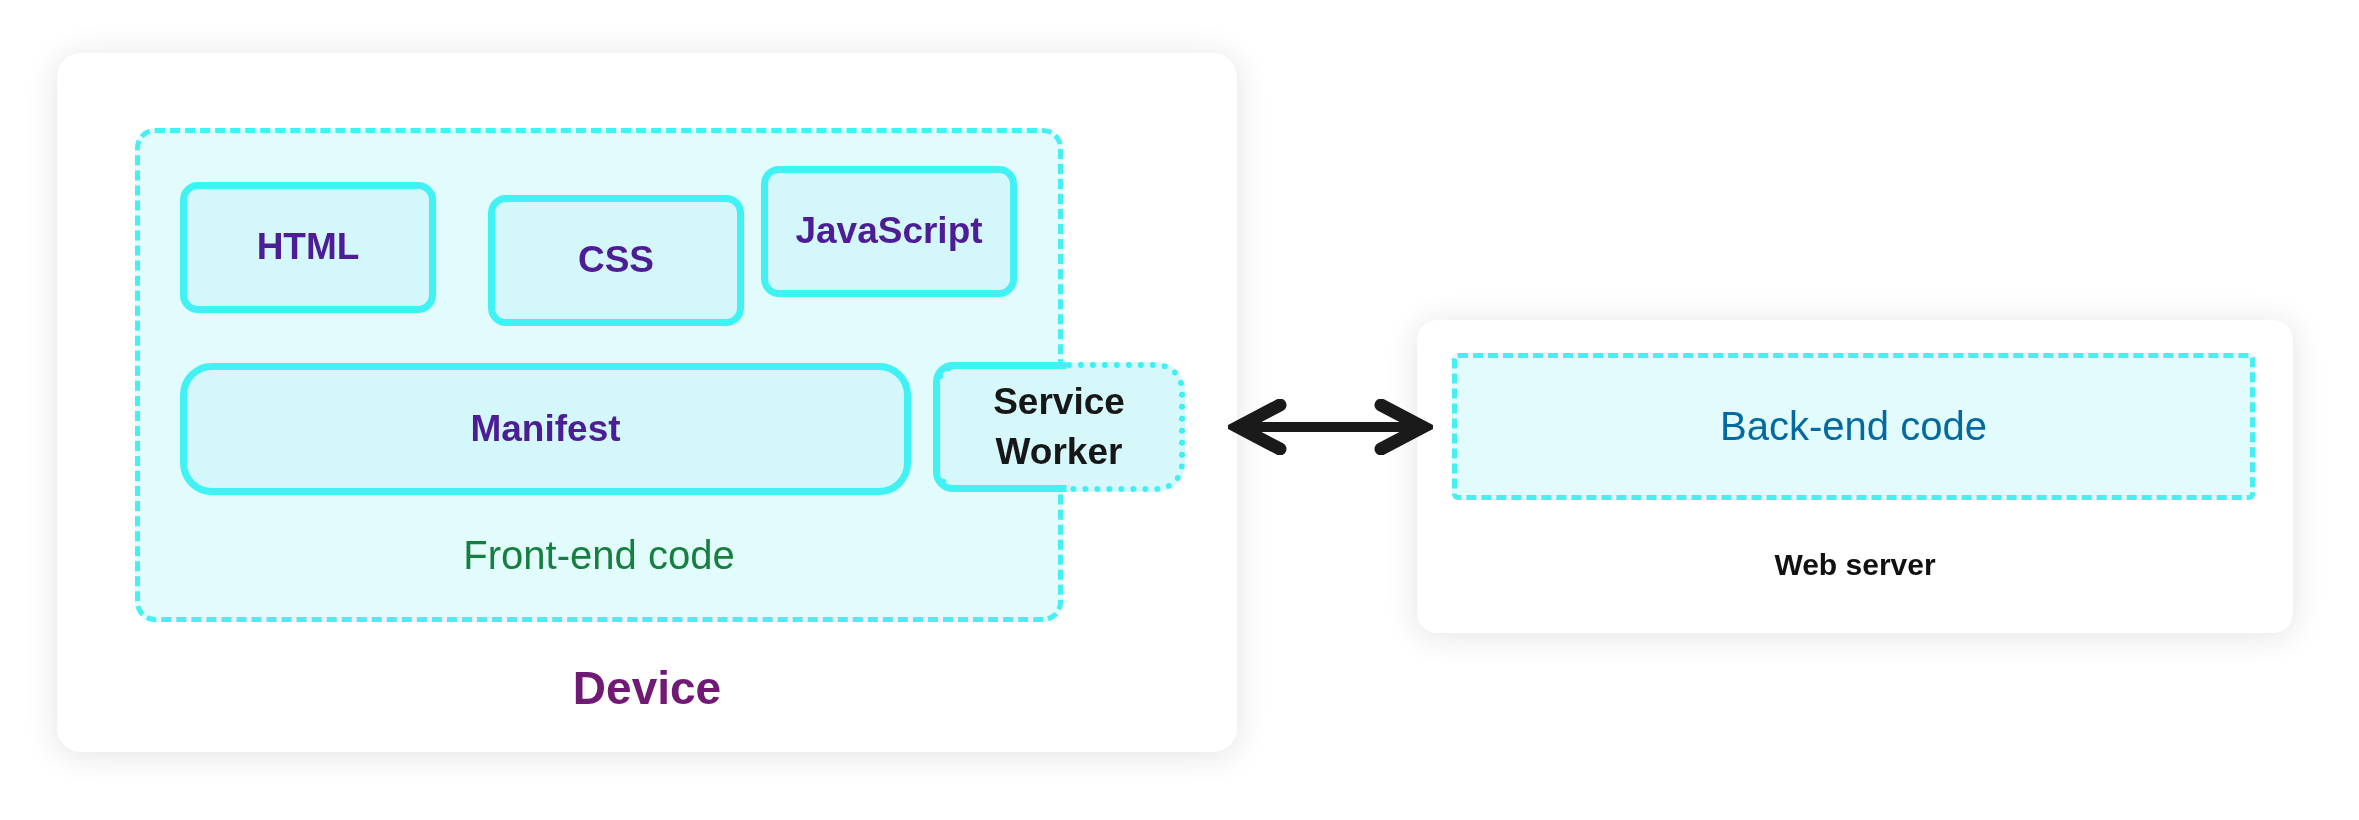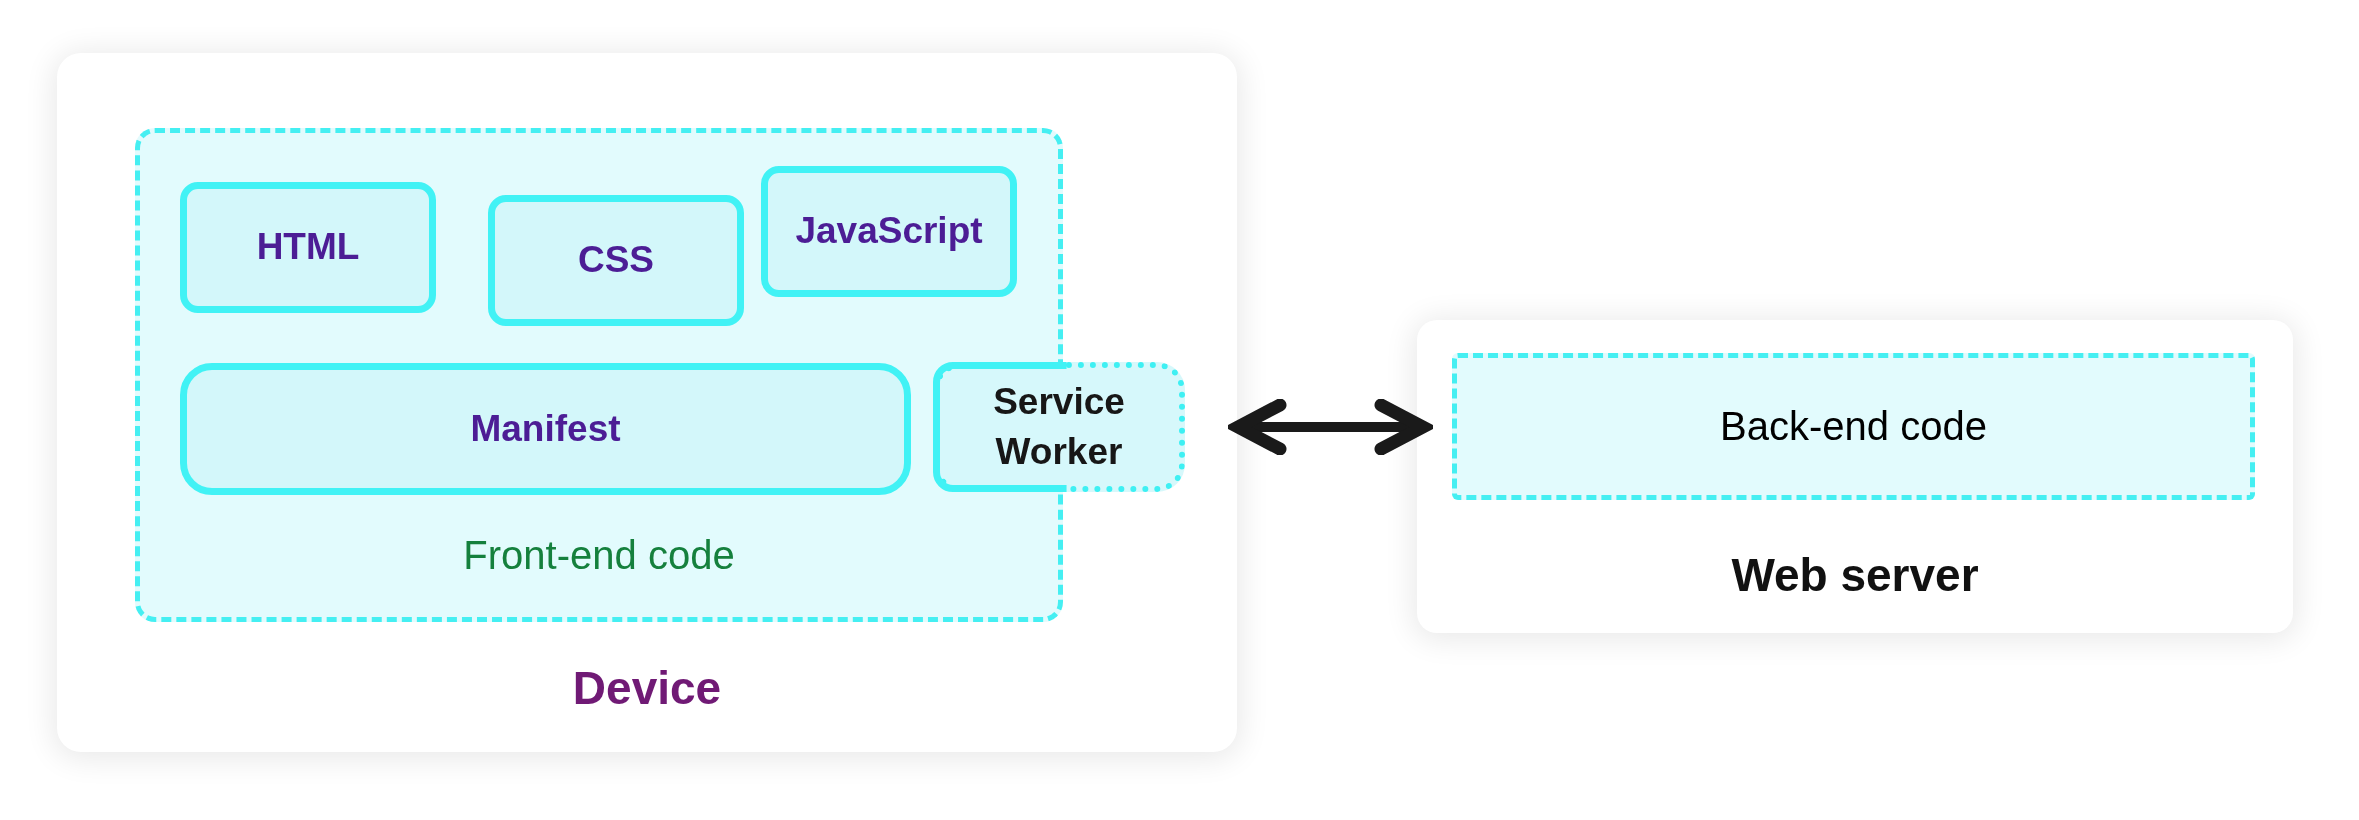--- a/index.html
+++ b/index.html
@@ -76,25 +76,25 @@
     position:absolute;left:1228px;top:399px;width:205px;height:56px;z-index:5;
   }
 
   .backend-box{
     position:absolute;left:35px;top:33px;width:803px;height:147px;
     box-sizing:border-box;
     background:#e2fbfd;
     border:5px dashed #45eff2;
     border-radius:6px;
     display:flex;align-items:center;justify-content:center;
-    font-size:40px;font-weight:400;color:#000000;
+    font-size:40px;font-weight:400;color:#0369a1;
   }
   .server-label{
     position:absolute;left:0;top:550px;width:100%;
-    text-align:center;font-size:46px;font-weight:700;color:#111111;
+    text-align:center;font-size:30px;font-weight:700;color:#111111;
   }
   .server-card .server-label{top:228px;}
 </style>
 </head>
 <body>
 
 <div class="stage">
 
   <div class="card device-card">
 

